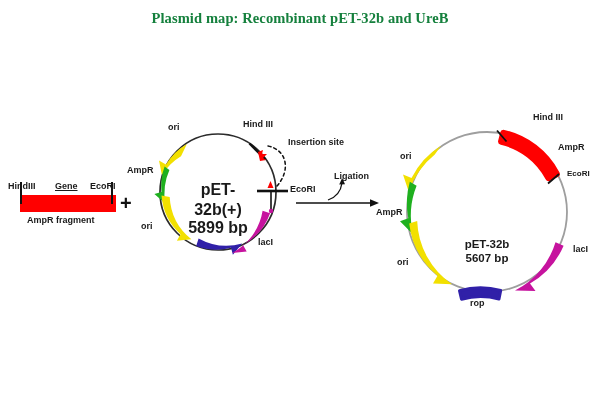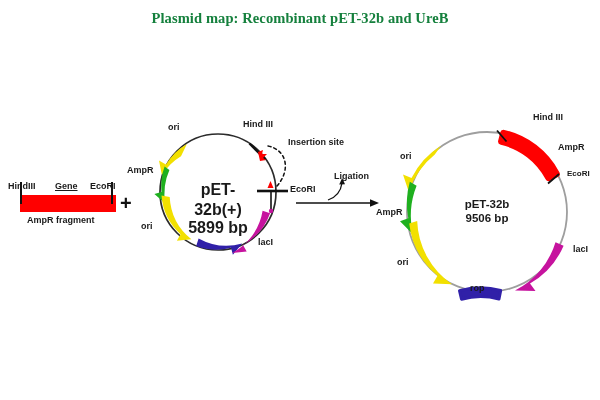--- a/index.html
+++ b/index.html
@@ -38,21 +38,21 @@
     position: absolute;
     font-family: "Liberation Sans", sans-serif;
     font-weight: bold;
     color: #1a1a1a;
     white-space: nowrap;
     line-height: 1.1;
   }
   .lbl-sm { font-size: 8px; }
   .lbl-md { font-size: 9px; }
   .lbl-lg { font-size: 16px; }
-  .lbl-xl { font-size: 11.5px; }
+  .lbl-xl { font-size: 11.5px; margin-top: 40px; }
   .center-text {
     position: absolute;
     text-align: center;
     font-family: "Liberation Sans", sans-serif;
     font-weight: bold;
     color: #1a1a1a;
     line-height: 1.25;
   }
   .plus-sign {
     position: absolute;
@@ -149,19 +149,19 @@
 <div class="lbl lbl-md" style="left:243px; top:120px;">Hind III</div>
 <div class="lbl lbl-md" style="left:290px; top:185px;">EcoRI</div>
 <div class="lbl lbl-md" style="left:288px; top:138px;">Insertion site</div>
 
 <div class="lbl lbl-md" style="left:334px; top:172px;">Ligation</div>
 
 <div class="lbl lbl-md" style="left:533px; top:113px;">Hind III</div>
 <div class="lbl lbl-md" style="left:558px; top:143px;">AmpR</div>
 <div class="lbl lbl-sm" style="left:567px; top:170px;">EcoRI</div>
 <div class="lbl lbl-md" style="left:573px; top:245px;">lacI</div>
-<div class="lbl lbl-md" style="left:470px; top:284px;">rop</div>
+<div class="lbl lbl-md" style="left:470px; top:299px;">rop</div>
 <div class="lbl lbl-md" style="left:400px; top:152px;">ori</div>
 <div class="lbl lbl-md" style="left:376px; top:208px;">AmpR</div>
 <div class="lbl lbl-md" style="left:397px; top:258px;">ori</div>
 
 <div class="center-text lbl-xl" style="left:447px; top:197px; width:80px;">pET-32b</div>
-<div class="center-text lbl-xl" style="left:447px; top:211px; width:80px;">9506 bp</div>
+<div class="center-text lbl-xl" style="left:447px; top:211px; width:80px;">5607 bp</div>
 
 </body></html>

